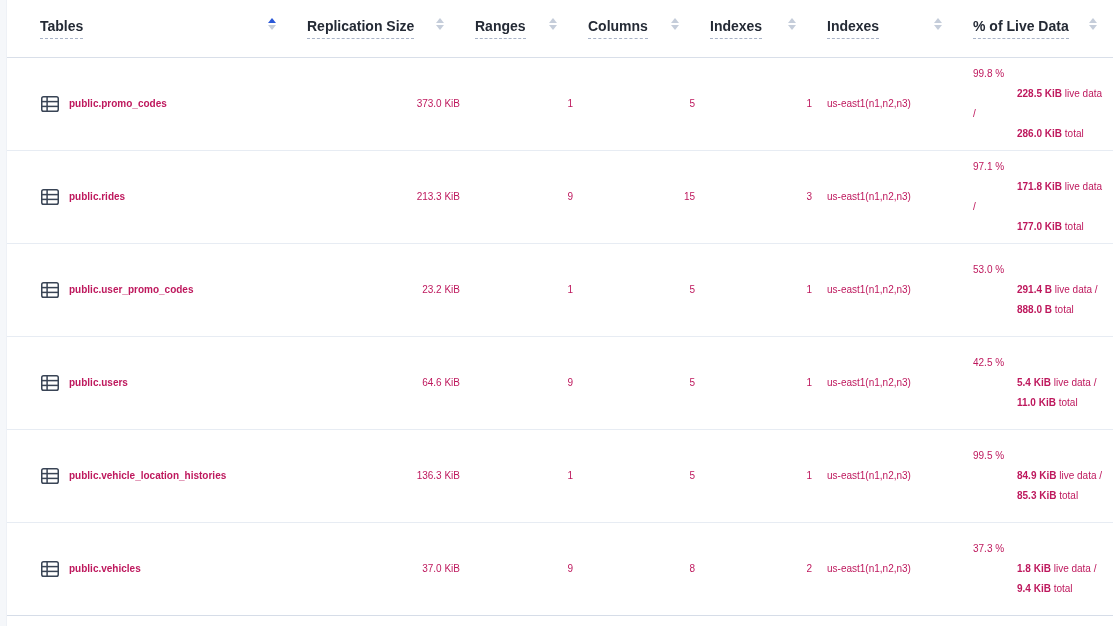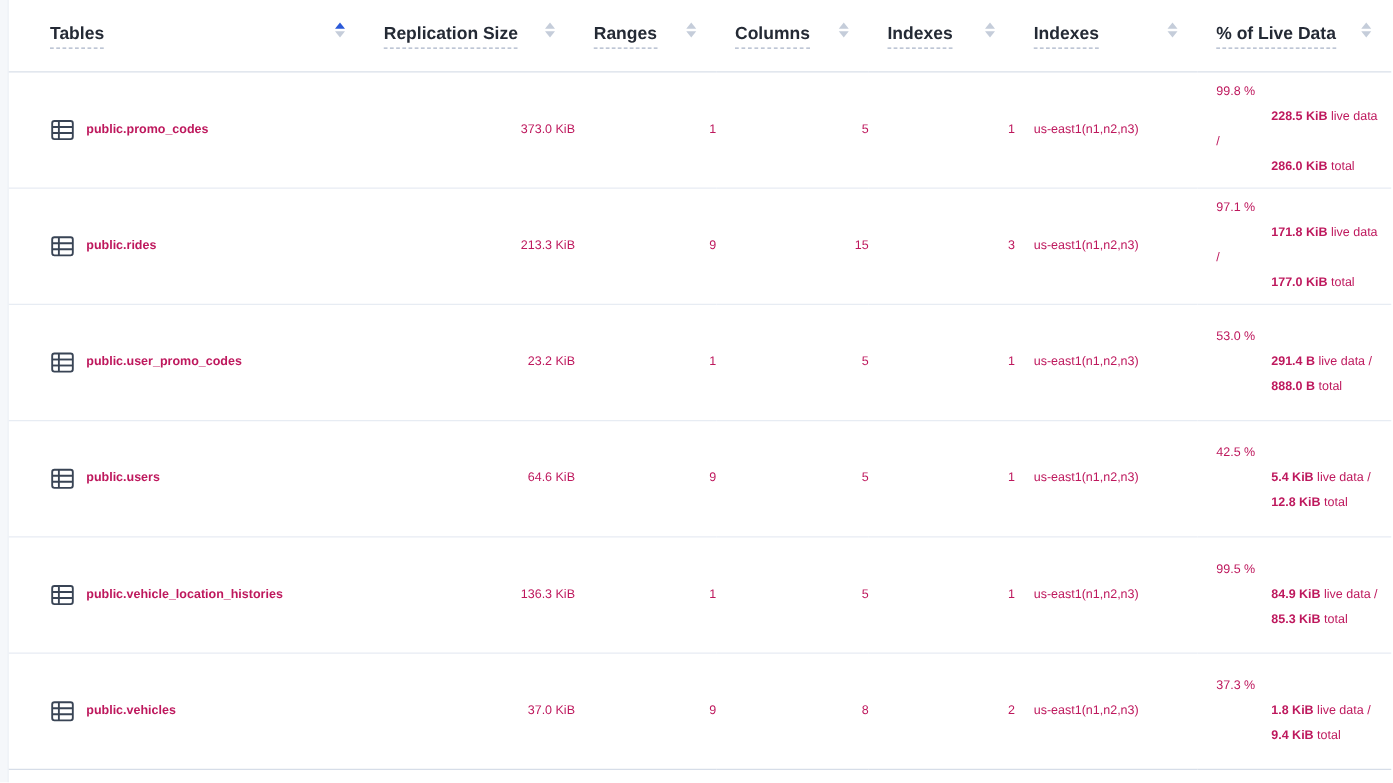--- a/index.html
+++ b/index.html
@@ -218,21 +218,21 @@
       </span>
     </td>
     <td class="num">64.6 KiB</td>
     <td class="num">9</td>
     <td class="num">5</td>
     <td class="num">1</td>
     <td>us-east1(n1,n2,n3)</td>
     <td class="live-cell">
       <div><span>42.5 %</span></div>
       <div><span class="b">5.4 KiB</span> <span>live data /</span></div>
-      <div><span class="b">12.8 KiB</span> <span>total</span></div>
+      <div><span class="b">11.0 KiB</span> <span>total</span></div>
     </td>
   </tr>
 
   <tr>
     <td class="name-cell">
       <span class="name-wrap">
         <span class="ticon">
           <svg width="20" height="20" viewBox="0 0 20 20" fill="none">
             <rect x="1.75" y="2.75" width="16.5" height="14.5" rx="1.8" stroke="#394455" stroke-width="1.5"></rect>
             <line x1="7.1" y1="2.75" x2="7.1" y2="17.25" stroke="#394455" stroke-width="1.5"></line>

